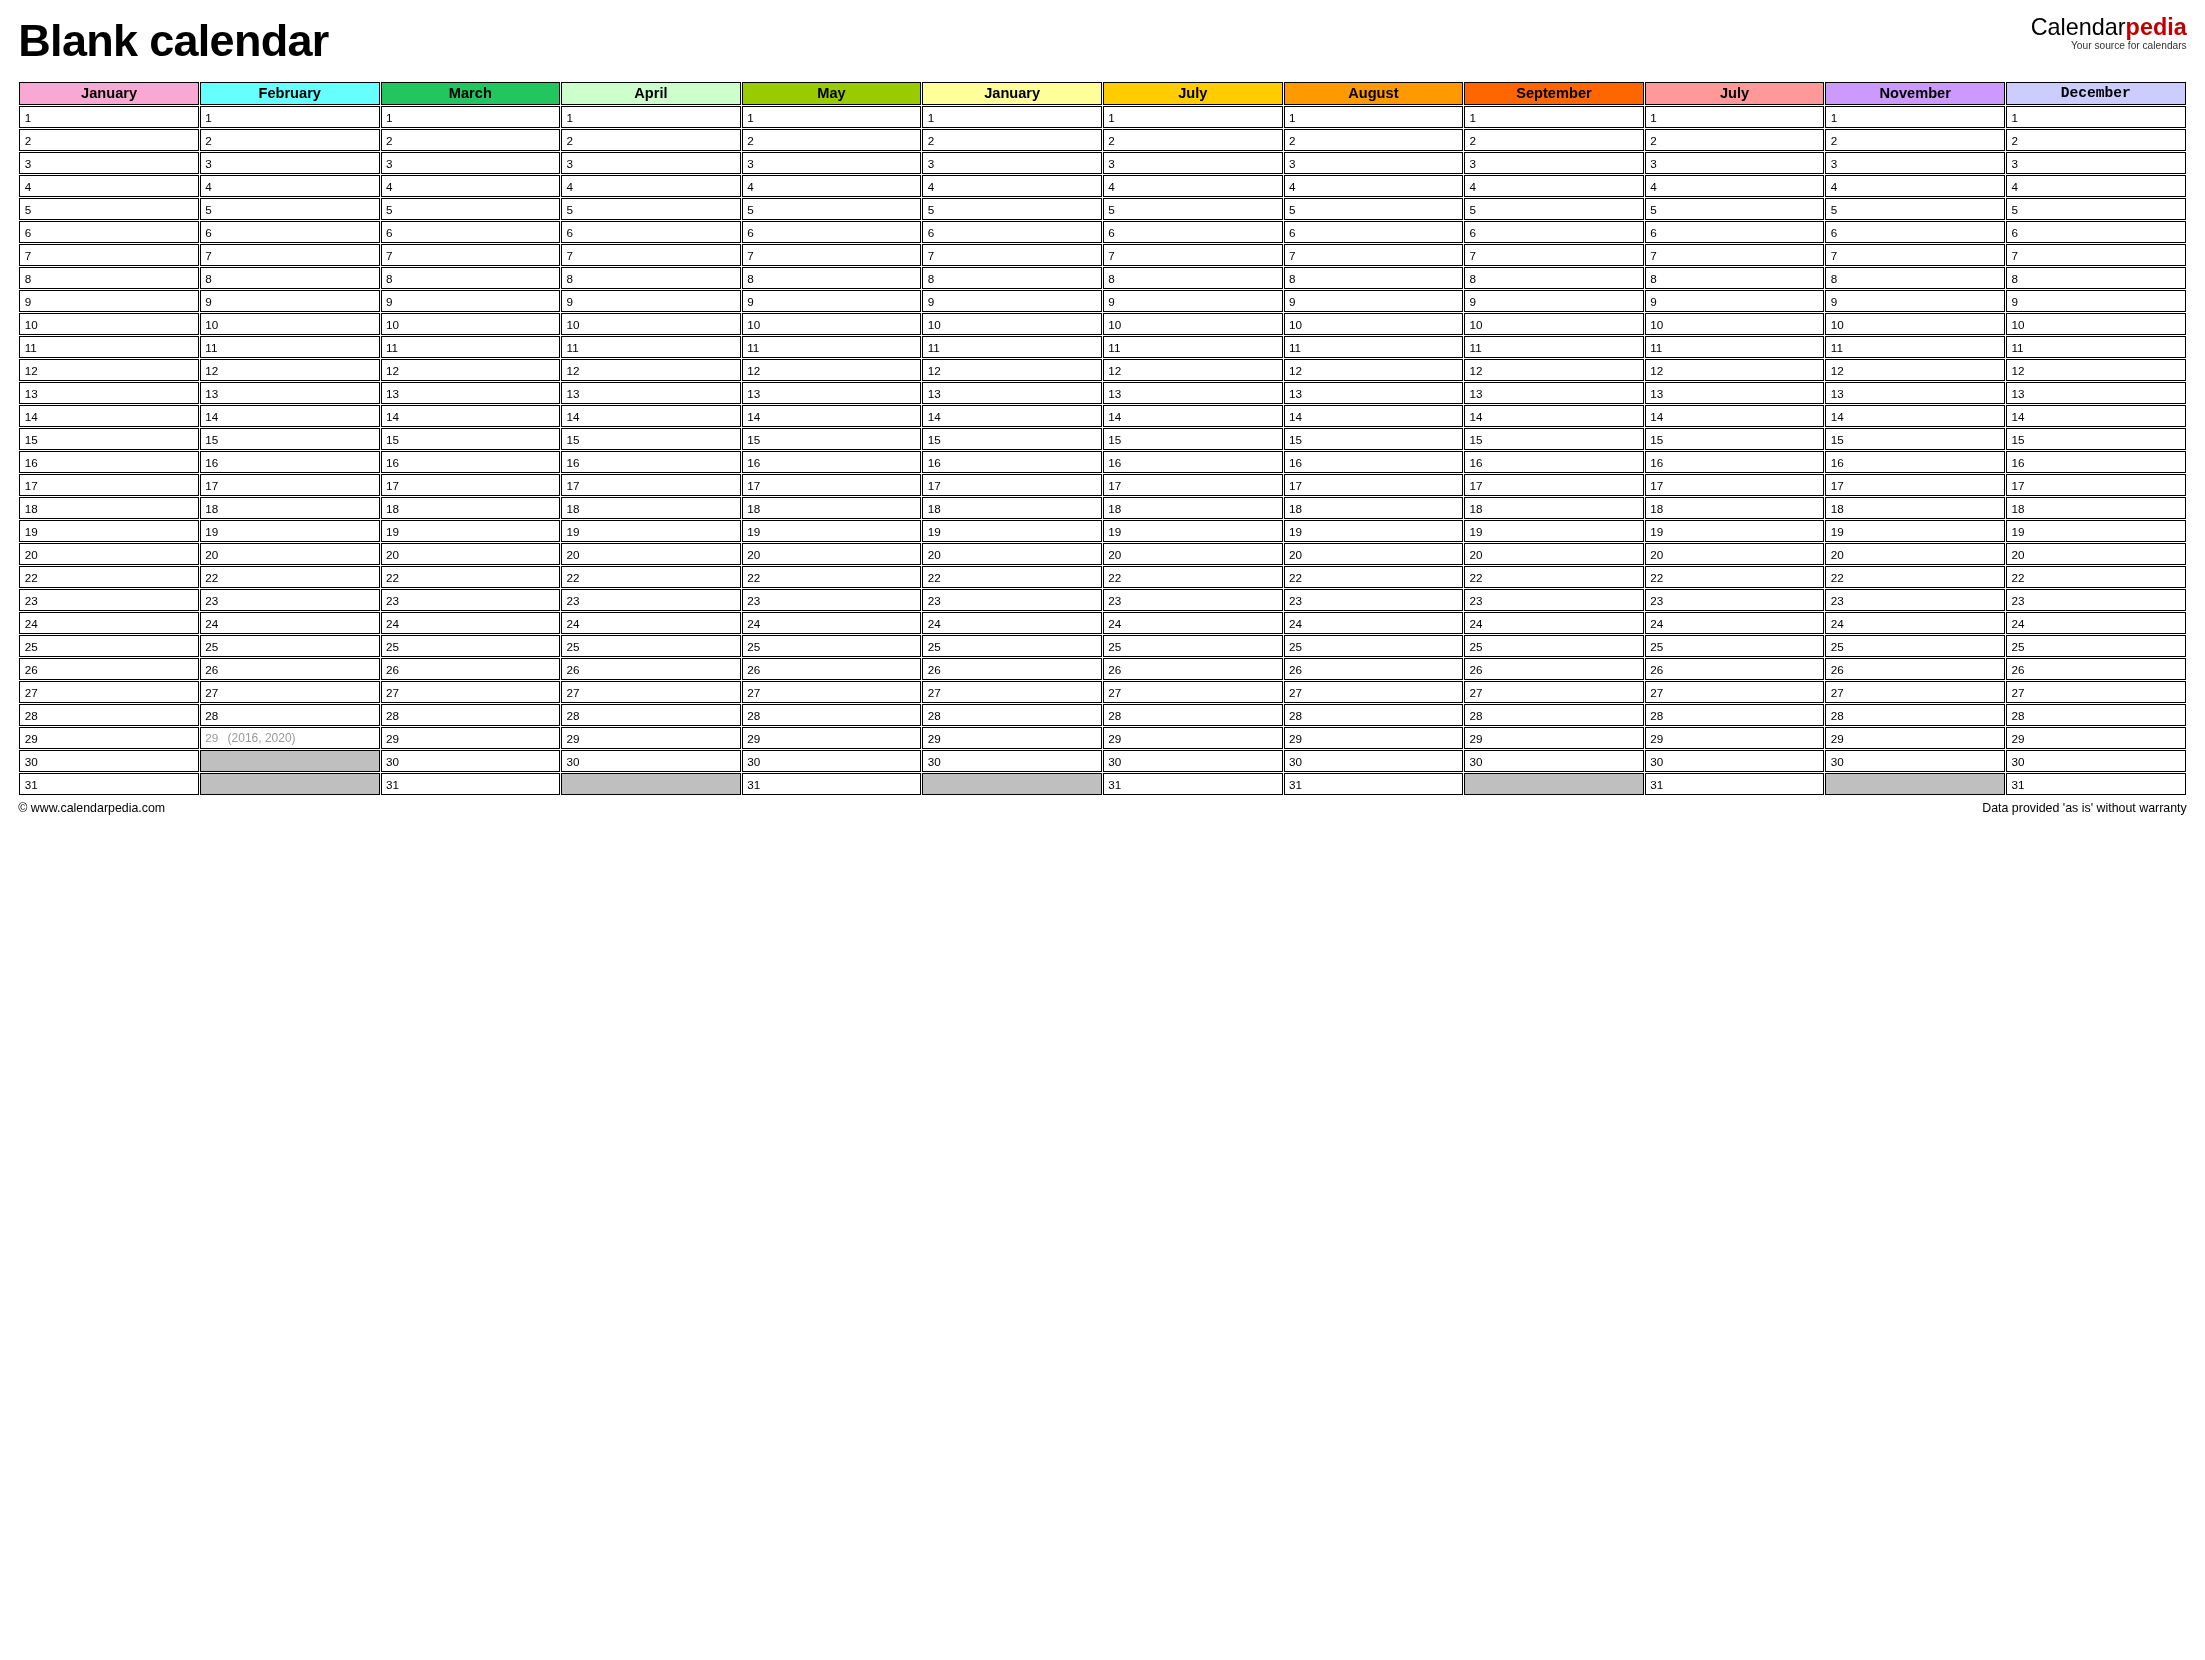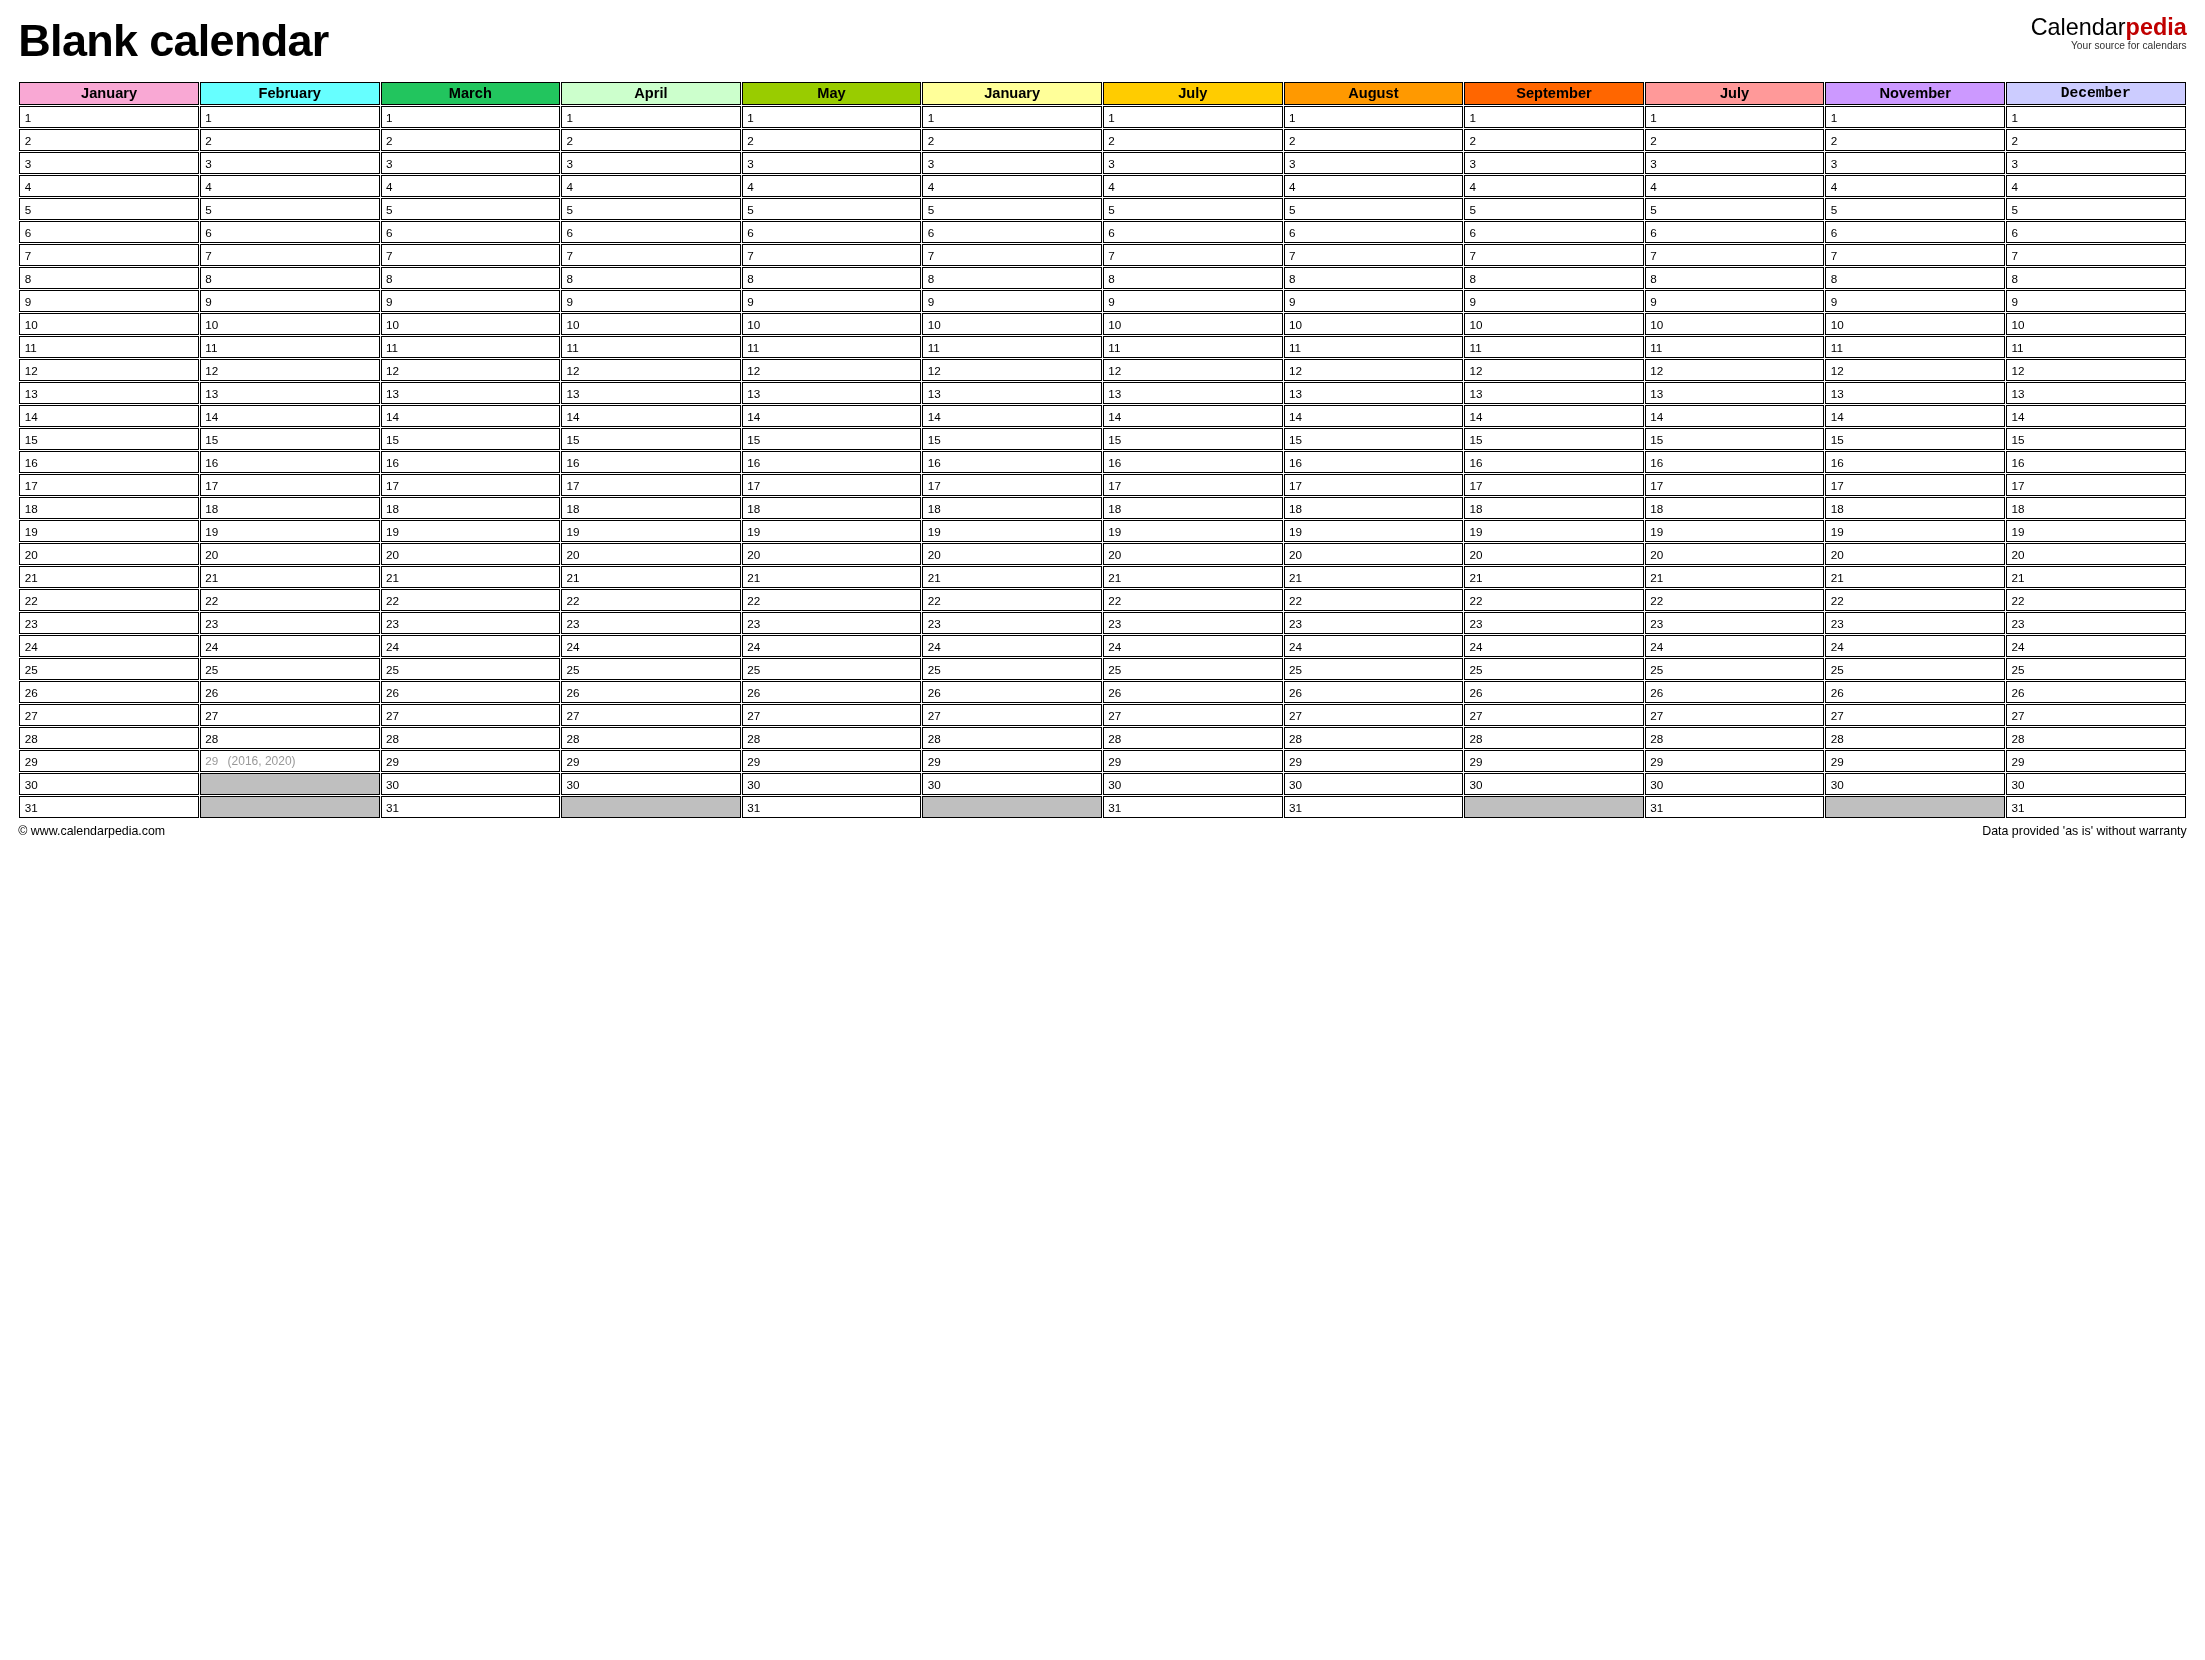--- a/index.html
+++ b/index.html
@@ -380,34 +380,20 @@
         <td>20</td>
         <td>20</td>
         <td>20</td>
         <td>20</td>
         <td>20</td>
         <td>20</td>
         <td>20</td>
         <td>20</td>
       </tr>
       <tr>
-        <td>21</td>
-        <td>21</td>
-        <td>21</td>
-        <td>21</td>
-        <td>21</td>
-        <td>21</td>
-        <td>21</td>
-        <td>21</td>
-        <td>21</td>
-        <td>21</td>
-        <td>21</td>
-        <td>21</td>
-      </tr>
-      <tr>
         <td>22</td>
         <td>22</td>
         <td>22</td>
         <td>22</td>
         <td>22</td>
         <td>22</td>
         <td>22</td>
         <td>22</td>
         <td>22</td>
         <td>22</td>

